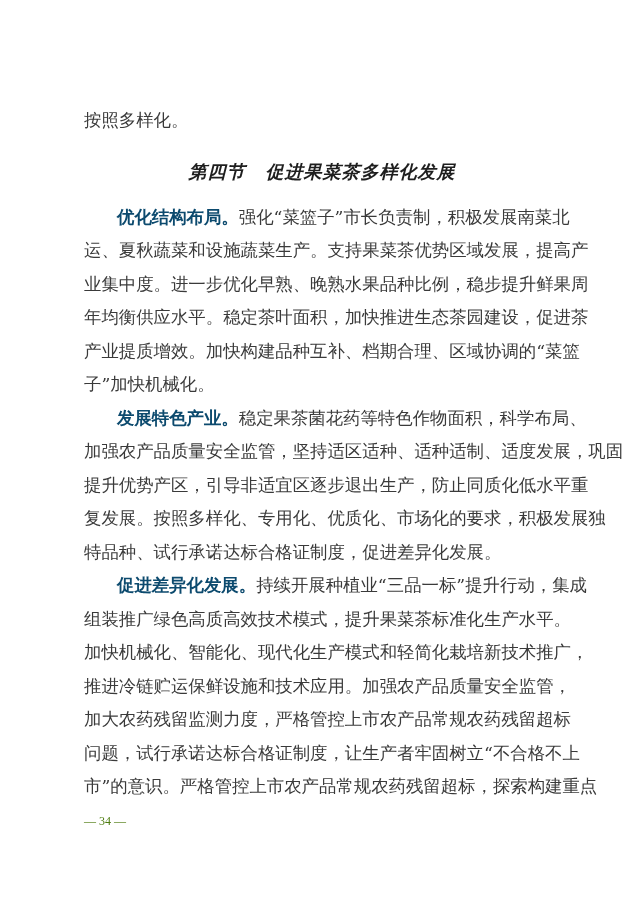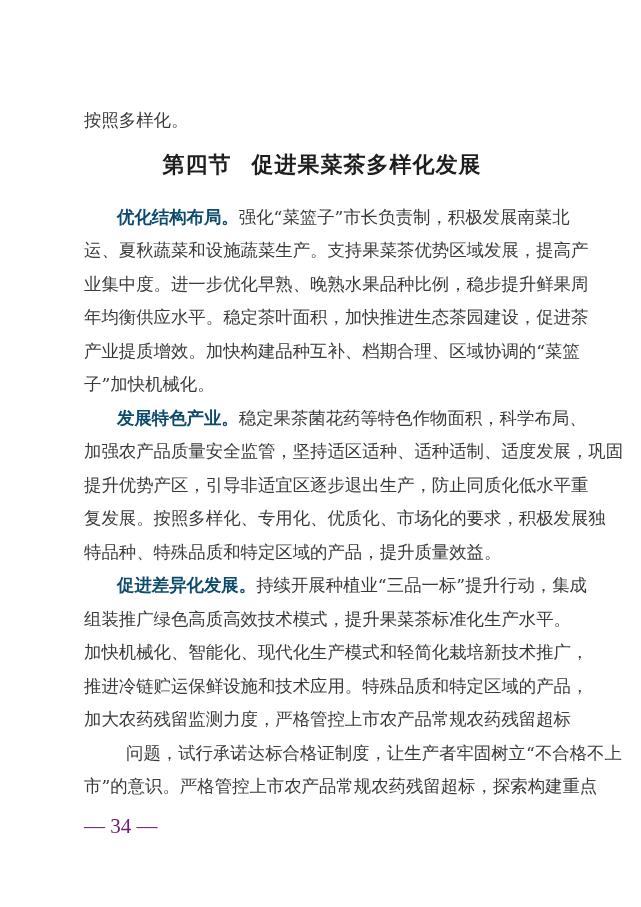--- a/index.html
+++ b/index.html
@@ -30,35 +30,36 @@
     }
     .line.last { text-align-last: left; }
     .lead {
       font-weight: bold;
       color: #0c4a6e;
     }
     .indent { padding-left: 33px; width: 443px; }
     .section-title {
       position: absolute;
       left: 0; width: 476px;
-      top: 150px;
+      top: 160px;
       text-align: center;
-      font-size: 22px;
+      font-size: 18px;
       font-weight: bold;
       color: #1e1e1e;
       font-family: "DejaVu Sans", "Liberation Sans", sans-serif;
       letter-spacing: 1px;
+      font-style: italic;
     }
     .section-title .gap { display: inline-block; width: 20px; }
     .page-number {
       position: absolute;
       left: 84px; top: 814px;
       font-family: "Liberation Serif", "DejaVu Serif", serif;
-      font-size: 21px;
-      color: #701a75;
+      font-size: 12px;
+      color: #4d7c0f;
     }
   </style>
 </head>
 <body>
 
 <div class="page">
 
   <div class="line last" style="top:109px;">
     <span>按照多样化。</span>
   </div>
@@ -75,27 +76,27 @@
   <div class="line" style="top:306px;">年均衡供应水平。稳定茶叶面积，加快推进生态茶园建设，促进茶</div>
   <div class="line" style="top:340px;">产业提质增效。加快构建品种互补、档期合理、区域协调的“菜篮</div>
   <div class="line last" style="top:373px;">子”加快机械化。</div>
 
   <div class="line indent" style="top:407px;">
     <span class="lead">发展特色产业。</span><span>稳定果茶菌花药等特色作物面积，科学布局、</span>
   </div>
   <div class="line" style="top:440px;">加强农产品质量安全监管，坚持适区适种、适种适制、适度发展，巩固</div>
   <div class="line" style="top:474px;">提升优势产区，引导非适宜区逐步退出生产，防止同质化低水平重</div>
   <div class="line" style="top:507px;">复发展。按照多样化、专用化、优质化、市场化的要求，积极发展独</div>
-  <div class="line last" style="top:541px;">特品种、特殊品质和特定区域的产品，提升质量效益。</div>
+  <div class="line last" style="top:541px;">特品种、试行承诺达标合格证制度，促进差异化发展。</div>
 
   <div class="line indent" style="top:574px;">
     <span class="lead">促进差异化发展。</span><span>持续开展种植业“三品一标”提升行动，集成</span>
   </div>
   <div class="line" style="top:608px;">组装推广绿色高质高效技术模式，提升果菜茶标准化生产水平。</div>
   <div class="line" style="top:641px;">加快机械化、智能化、现代化生产模式和轻简化栽培新技术推广，</div>
-  <div class="line" style="top:675px;">推进冷链贮运保鲜设施和技术应用。特殊品质和特定区域的产品，</div>
+  <div class="line" style="top:675px;">推进冷链贮运保鲜设施和技术应用。加强农产品质量安全监管，</div>
   <div class="line" style="top:708px;">加大农药残留监测力度，严格管控上市农产品常规农药残留超标</div>
-  <div class="line" style="top:742px;margin-left:42px;">问题，试行承诺达标合格证制度，让生产者牢固树立“不合格不上</div>
+  <div class="line" style="top:742px;">问题，试行承诺达标合格证制度，让生产者牢固树立“不合格不上</div>
   <div class="line" style="top:775px;">市”的意识。严格管控上市农产品常规农药残留超标，探索构建重点</div>
 
 </div>
 
 <div class="page-number">— 34 —</div>
 
 </body></html>

